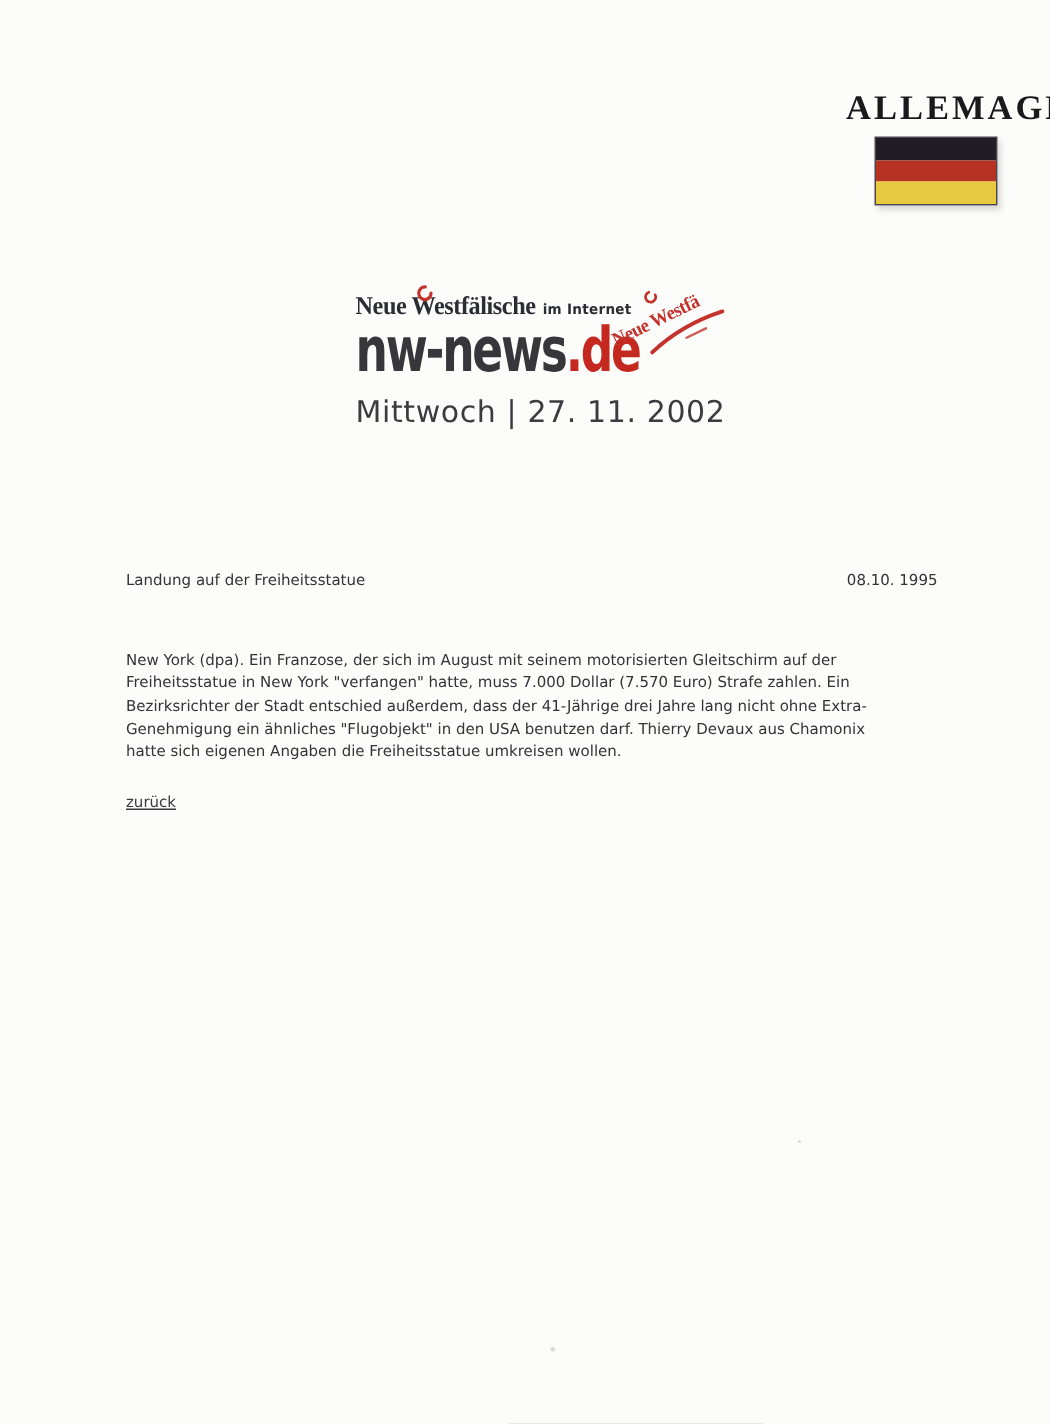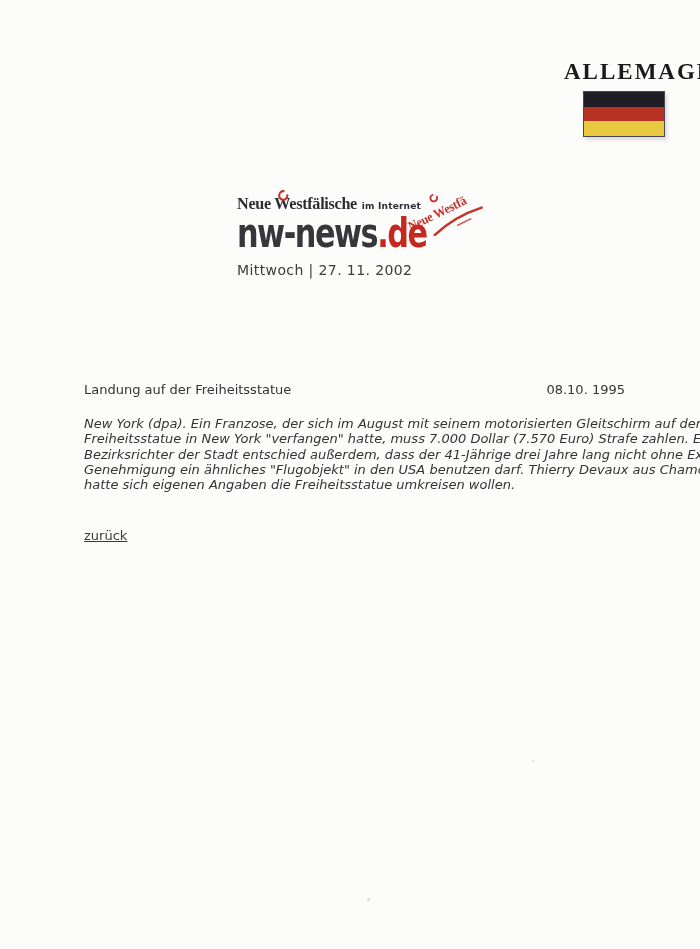--- a/index.html
+++ b/index.html
@@ -45,46 +45,46 @@
     margin-top:1px;
     white-space:nowrap;
     font-weight:bold;font-size:41px;line-height:0.92;
     letter-spacing:-2px;
     transform:scaleX(0.74);transform-origin:left;
     color:#36363b;
   }
   .site-tld{color:#c5281f;}
   .date-line{
     margin-top:9px;
-    font-size:14px;color:#3b3b40;letter-spacing:0.4px;white-space:nowrap;
+    font-size:20px;color:#3b3b40;letter-spacing:0.4px;white-space:nowrap;
   }
   
   .stamp{
     position:absolute;left:398px;top:205px;width:80px;
     transform:rotate(-26deg);transform-origin:left top;
   }
   .stamp-swirl{display:block;margin-left:30px;margin-bottom:-2px;}
   .stamp-text{
     font-family:"Liberation Serif","DejaVu Serif",serif;
     font-weight:bold;font-size:13px;color:#c4322c;
     white-space:nowrap;letter-spacing:-0.3px;
     transform:scaleX(0.95);transform-origin:left;
   }
   .stamp-sub{display:block;margin-left:18px;margin-top:-1px;}
   
-  .article{position:absolute;left:84px;top:382px;width:541px;font-size:13px;}
+  .article{position:absolute;left:84px;top:382px;width:541px;font-size:10px;}
   .headline-row{
     display:flex;justify-content:space-between;align-items:baseline;
     color:#333338;
   }
   .article-title{white-space:nowrap;}
   .article-date{white-space:nowrap;}
-  .article-body{margin-top:19px;line-height:15.3px;font-style:italic;}
+  .article-body{margin-top:40px;line-height:15.3px;}
   .body-line{white-space:nowrap;}
-  .back-link-wrap{margin-top:36px;}
+  .back-link-wrap{margin-top:21px;}
   .back-link{
     color:#3a3a3e;text-decoration:underline;cursor:pointer;white-space:nowrap;
   }
   
   .speck{position:absolute;border-radius:50%;background:#b9b9b9;opacity:0.5;}
 </style>
 </head>
 <body>
 
 <div class="page">

